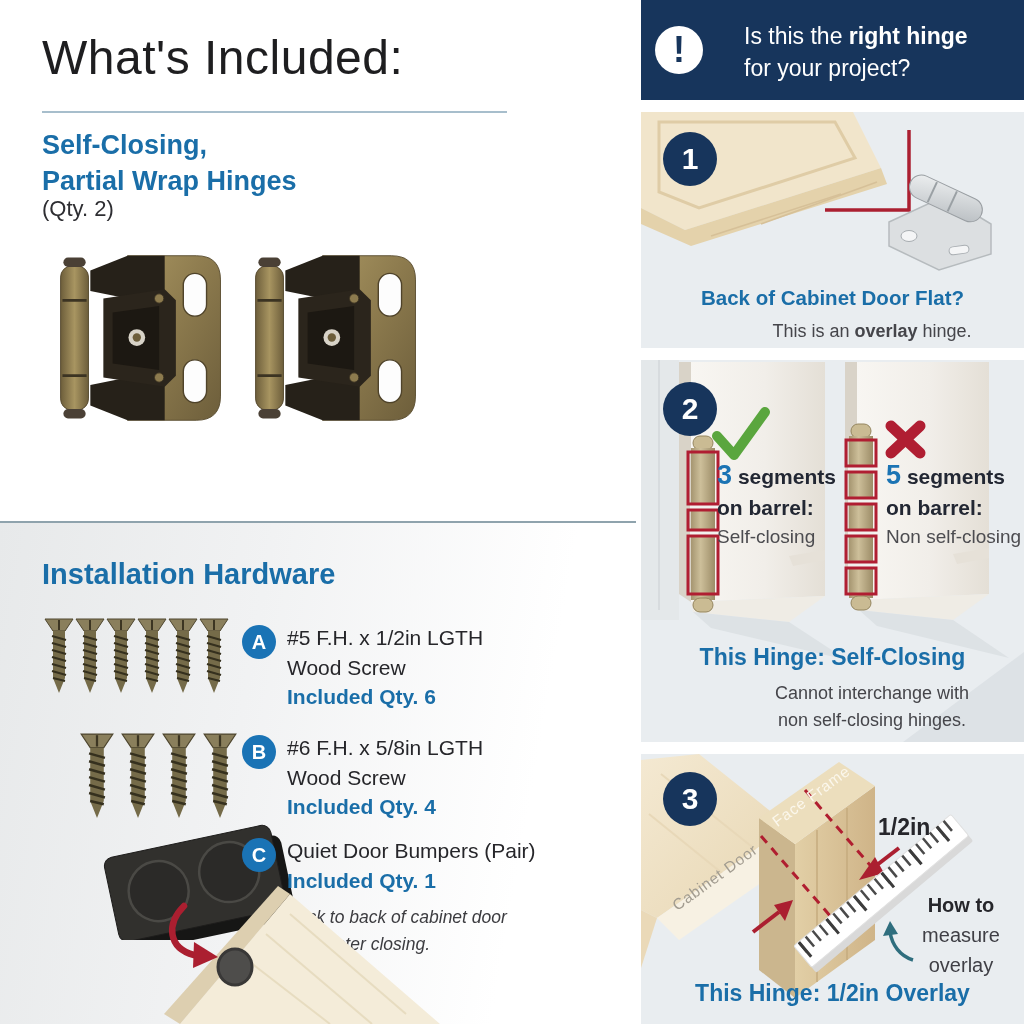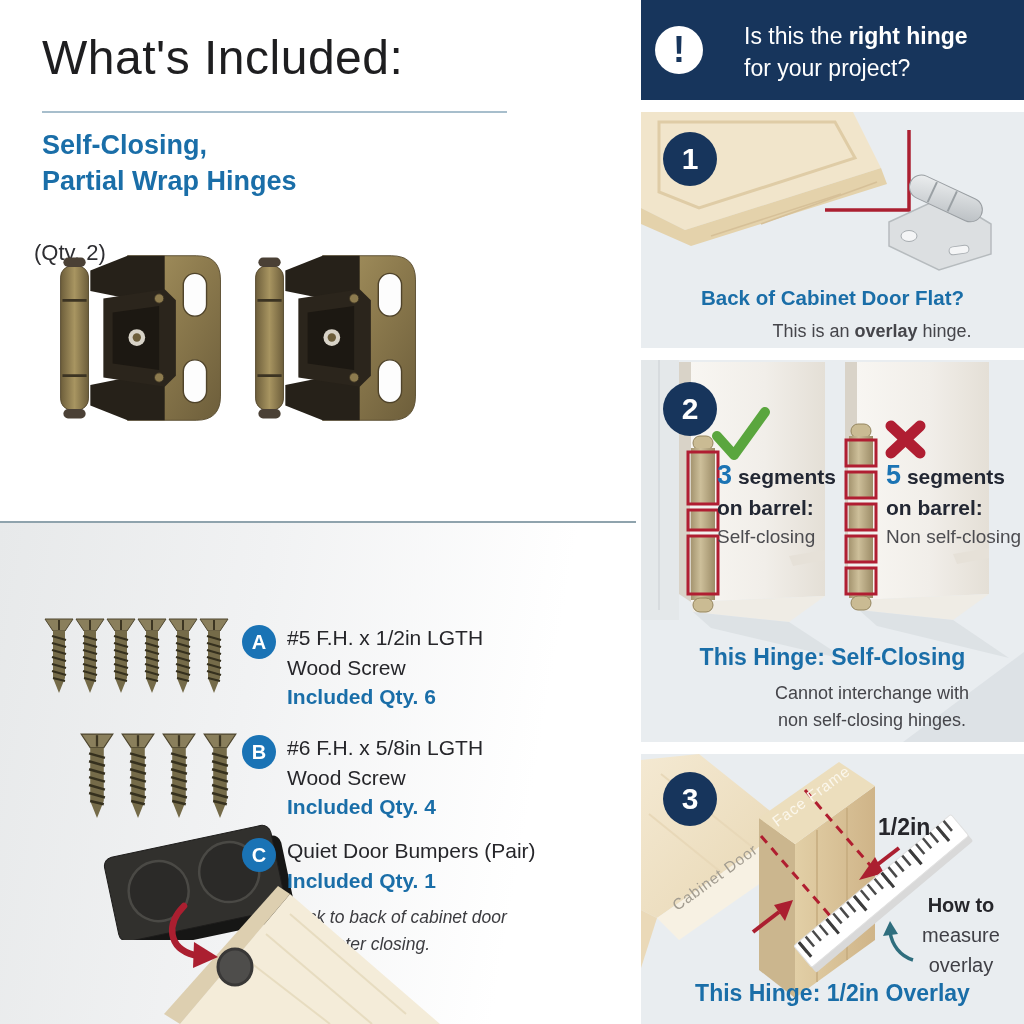--- a/index.html
+++ b/index.html
@@ -5,21 +5,21 @@
   html,body{margin:0;padding:0;background:#ffffff;}
   .canvas{position:relative;width:1024px;height:1024px;background:#ffffff;overflow:hidden;
           font-family:"Liberation Sans",sans-serif;color:#2d2d31;}
   .abs{position:absolute;}
 
   
   #left{position:absolute;left:0;top:0;width:636px;height:772px;}
   .page-title{left:42px;top:30px;font-size:48px;color:#1e1e20;letter-spacing:.5px;}
   .rule-thin{left:42px;top:111px;width:465px;height:2px;background:#a7becc;}
   .product-name{left:42px;top:127px;font-size:27px;font-weight:bold;color:#1a6ea8;line-height:36px;}
-  .product-qty{left:34px;top:196px;font-size:22px;color:#2e2e32;margin-top:44px;}
+  .product-qty{left:42px;top:196px;font-size:22px;color:#2e2e32;}
   .hinge-img{width:172px;height:196px;}
   .rule-section{left:0;top:521px;width:636px;height:2px;background:#8fa3ad;}
   .gray-bg{left:0;top:523px;width:636px;height:501px;
            background:linear-gradient(100deg,#e7e9ea 0%,#f1f2f3 38%,#ffffff 80%);}
   .hw-title{left:42px;top:558px;font-size:29px;font-weight:bold;color:#1a6ea8;}
   .badge{width:34px;height:34px;border-radius:50%;background:#1a73b5;color:#fff;
          font-size:20px;font-weight:bold;display:flex;align-items:center;justify-content:center;}
   .item-text{font-size:21px;line-height:29.5px;color:#26262a;}
   .item-qty{font-size:21px;font-weight:bold;color:#1a6ea8;}
   .item-note{font-size:17.5px;font-style:italic;color:#3c3c40;line-height:27px;}
@@ -133,20 +133,21 @@
     <svg class="abs hinge-img" style="left:55px;top:240px" viewBox="0 0 185 205">
         <use href="#hingeSym"></use>
       </svg>
     <svg class="abs hinge-img" style="left:250px;top:240px" viewBox="0 0 185 205">
         <use href="#hingeSym"></use>
       </svg>
 
     <div class="abs rule-section"></div>
     <div class="abs gray-bg"></div>
 
+    <div class="abs hw-title">Installation Hardware</div>
 
     <svg class="abs" style="left:44px;top:616px" width="186" height="80" viewBox="0 0 186 80">
       <use href="#screwSym" x="0" width="30" height="80"></use>
         <use href="#screwSym" x="31" width="30" height="80"></use>
       <use href="#screwSym" x="62" width="30" height="80"></use>
         <use href="#screwSym" x="93" width="30" height="80"></use>
       <use href="#screwSym" x="124" width="30" height="80"></use>
         <use href="#screwSym" x="155" width="30" height="80"></use>
     </svg>
     <div class="abs badge" style="left:242px;top:625px">A</div>

